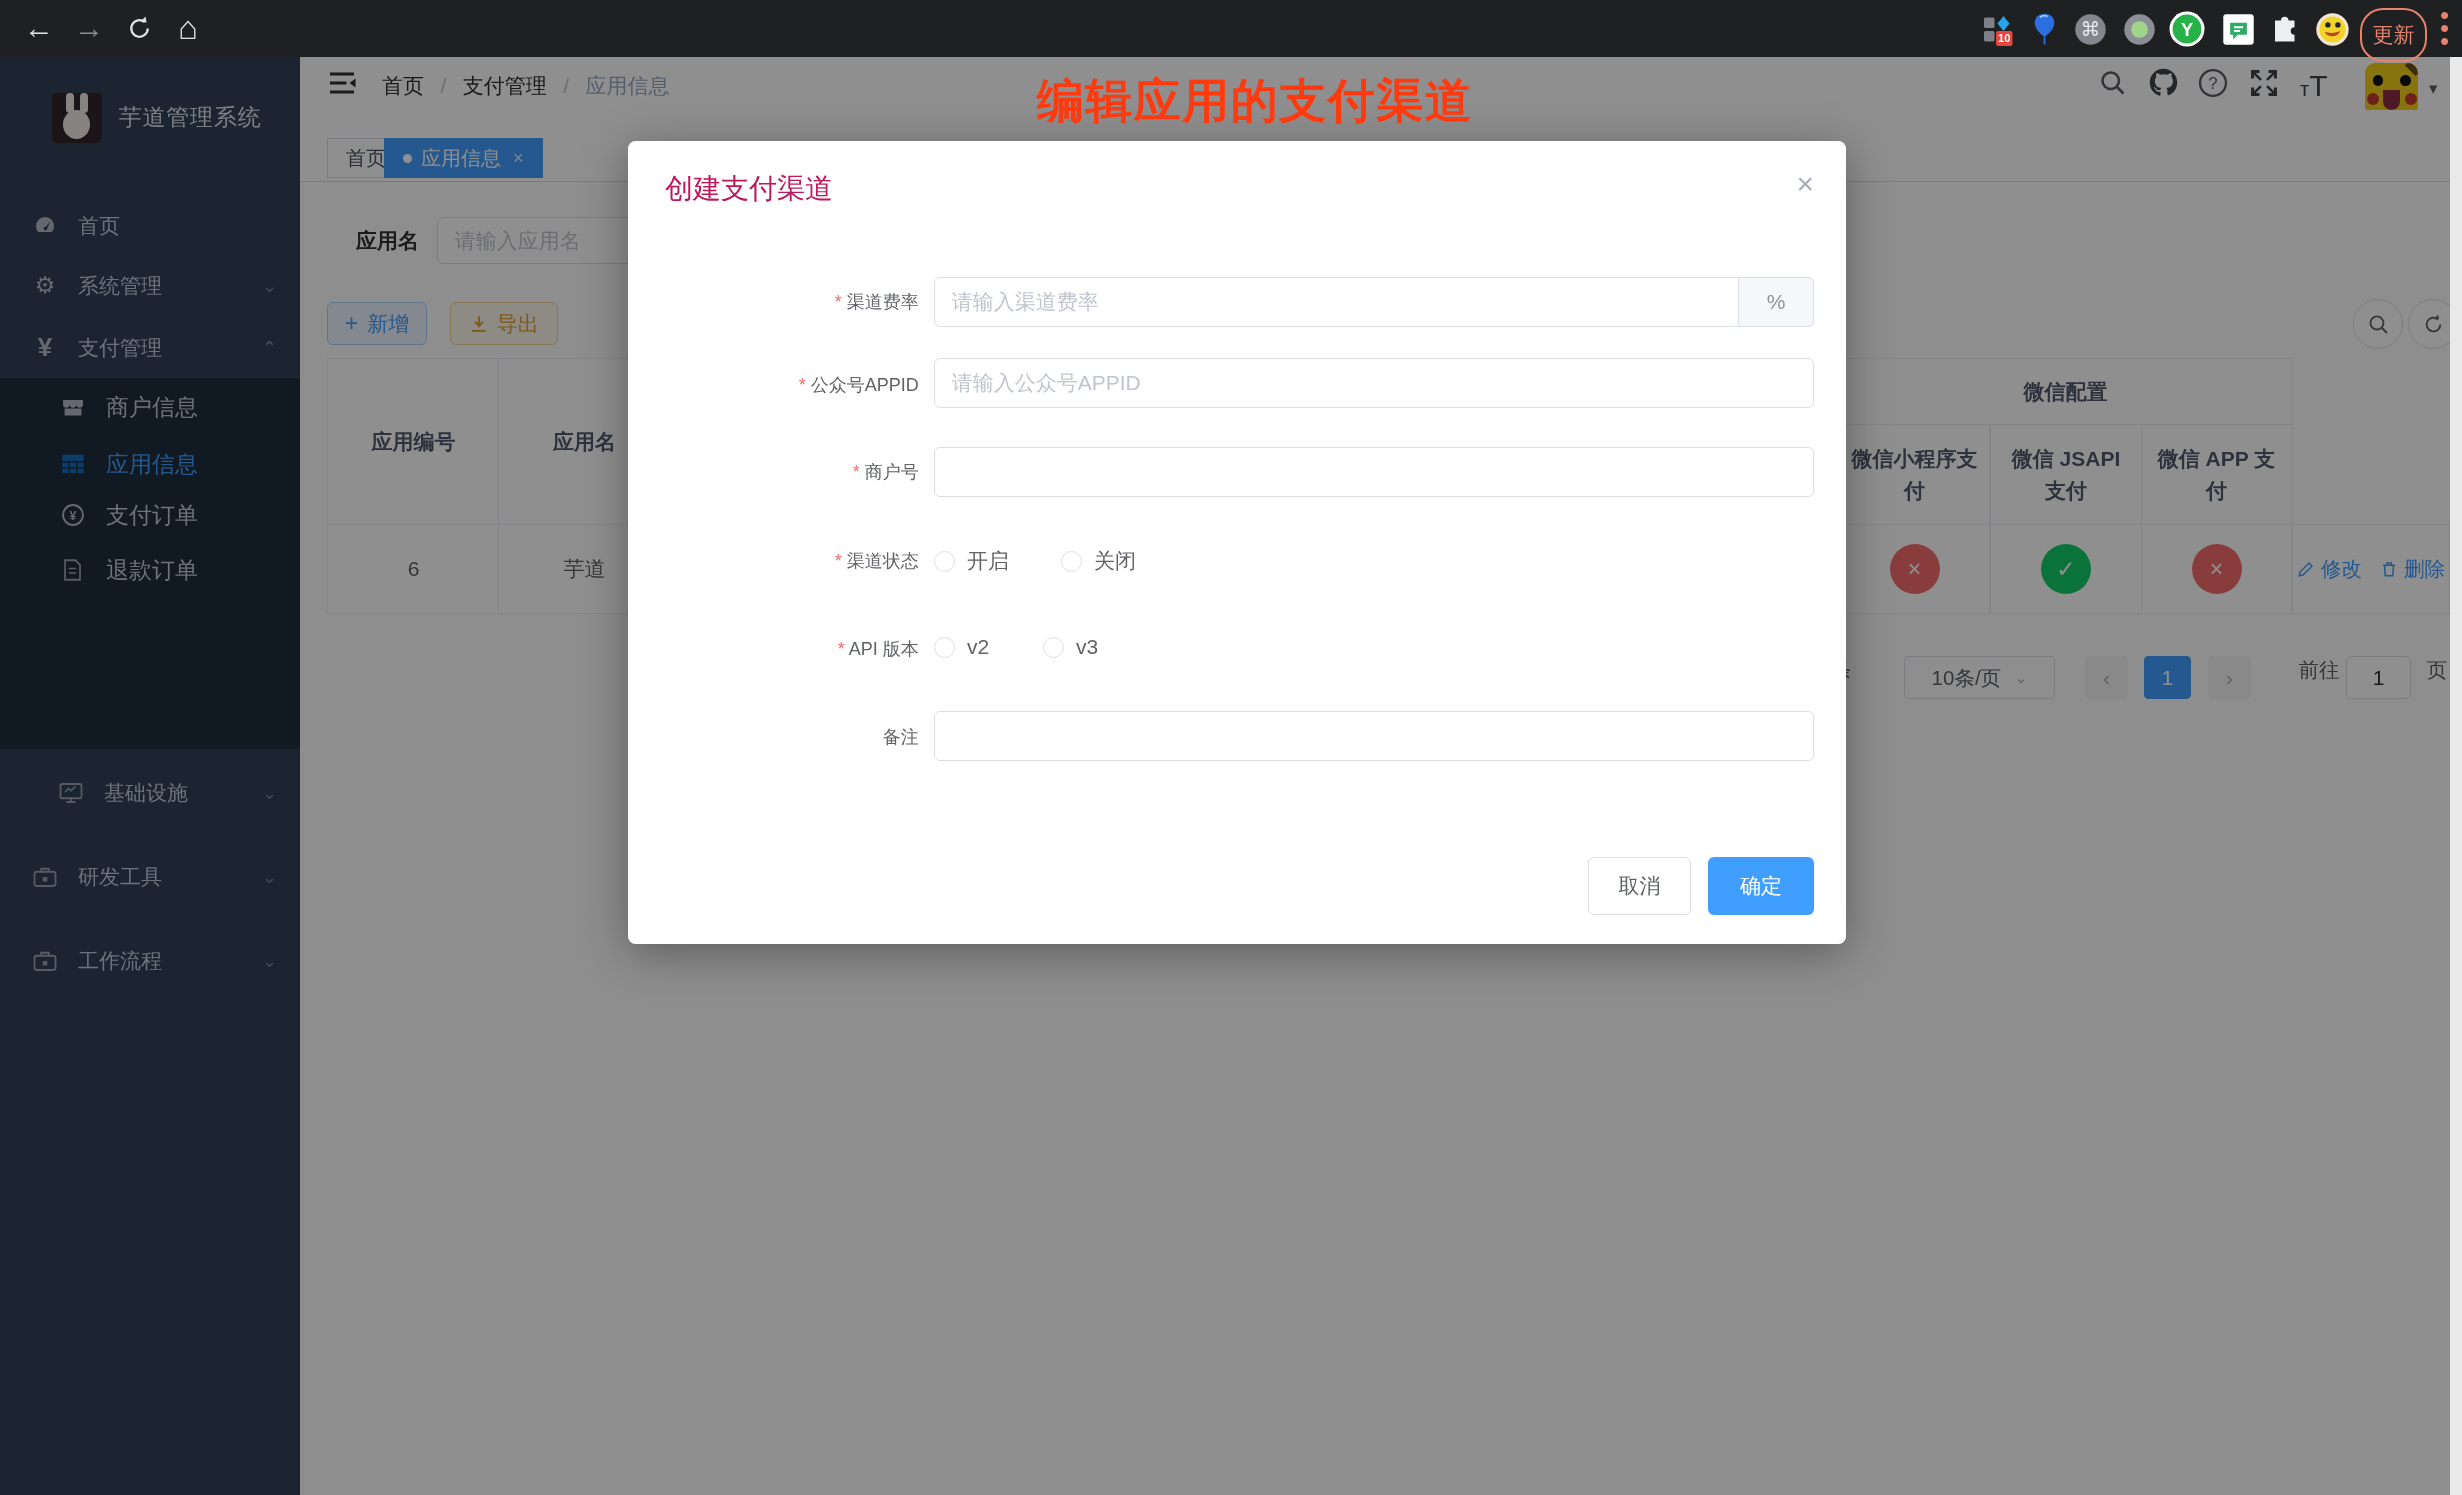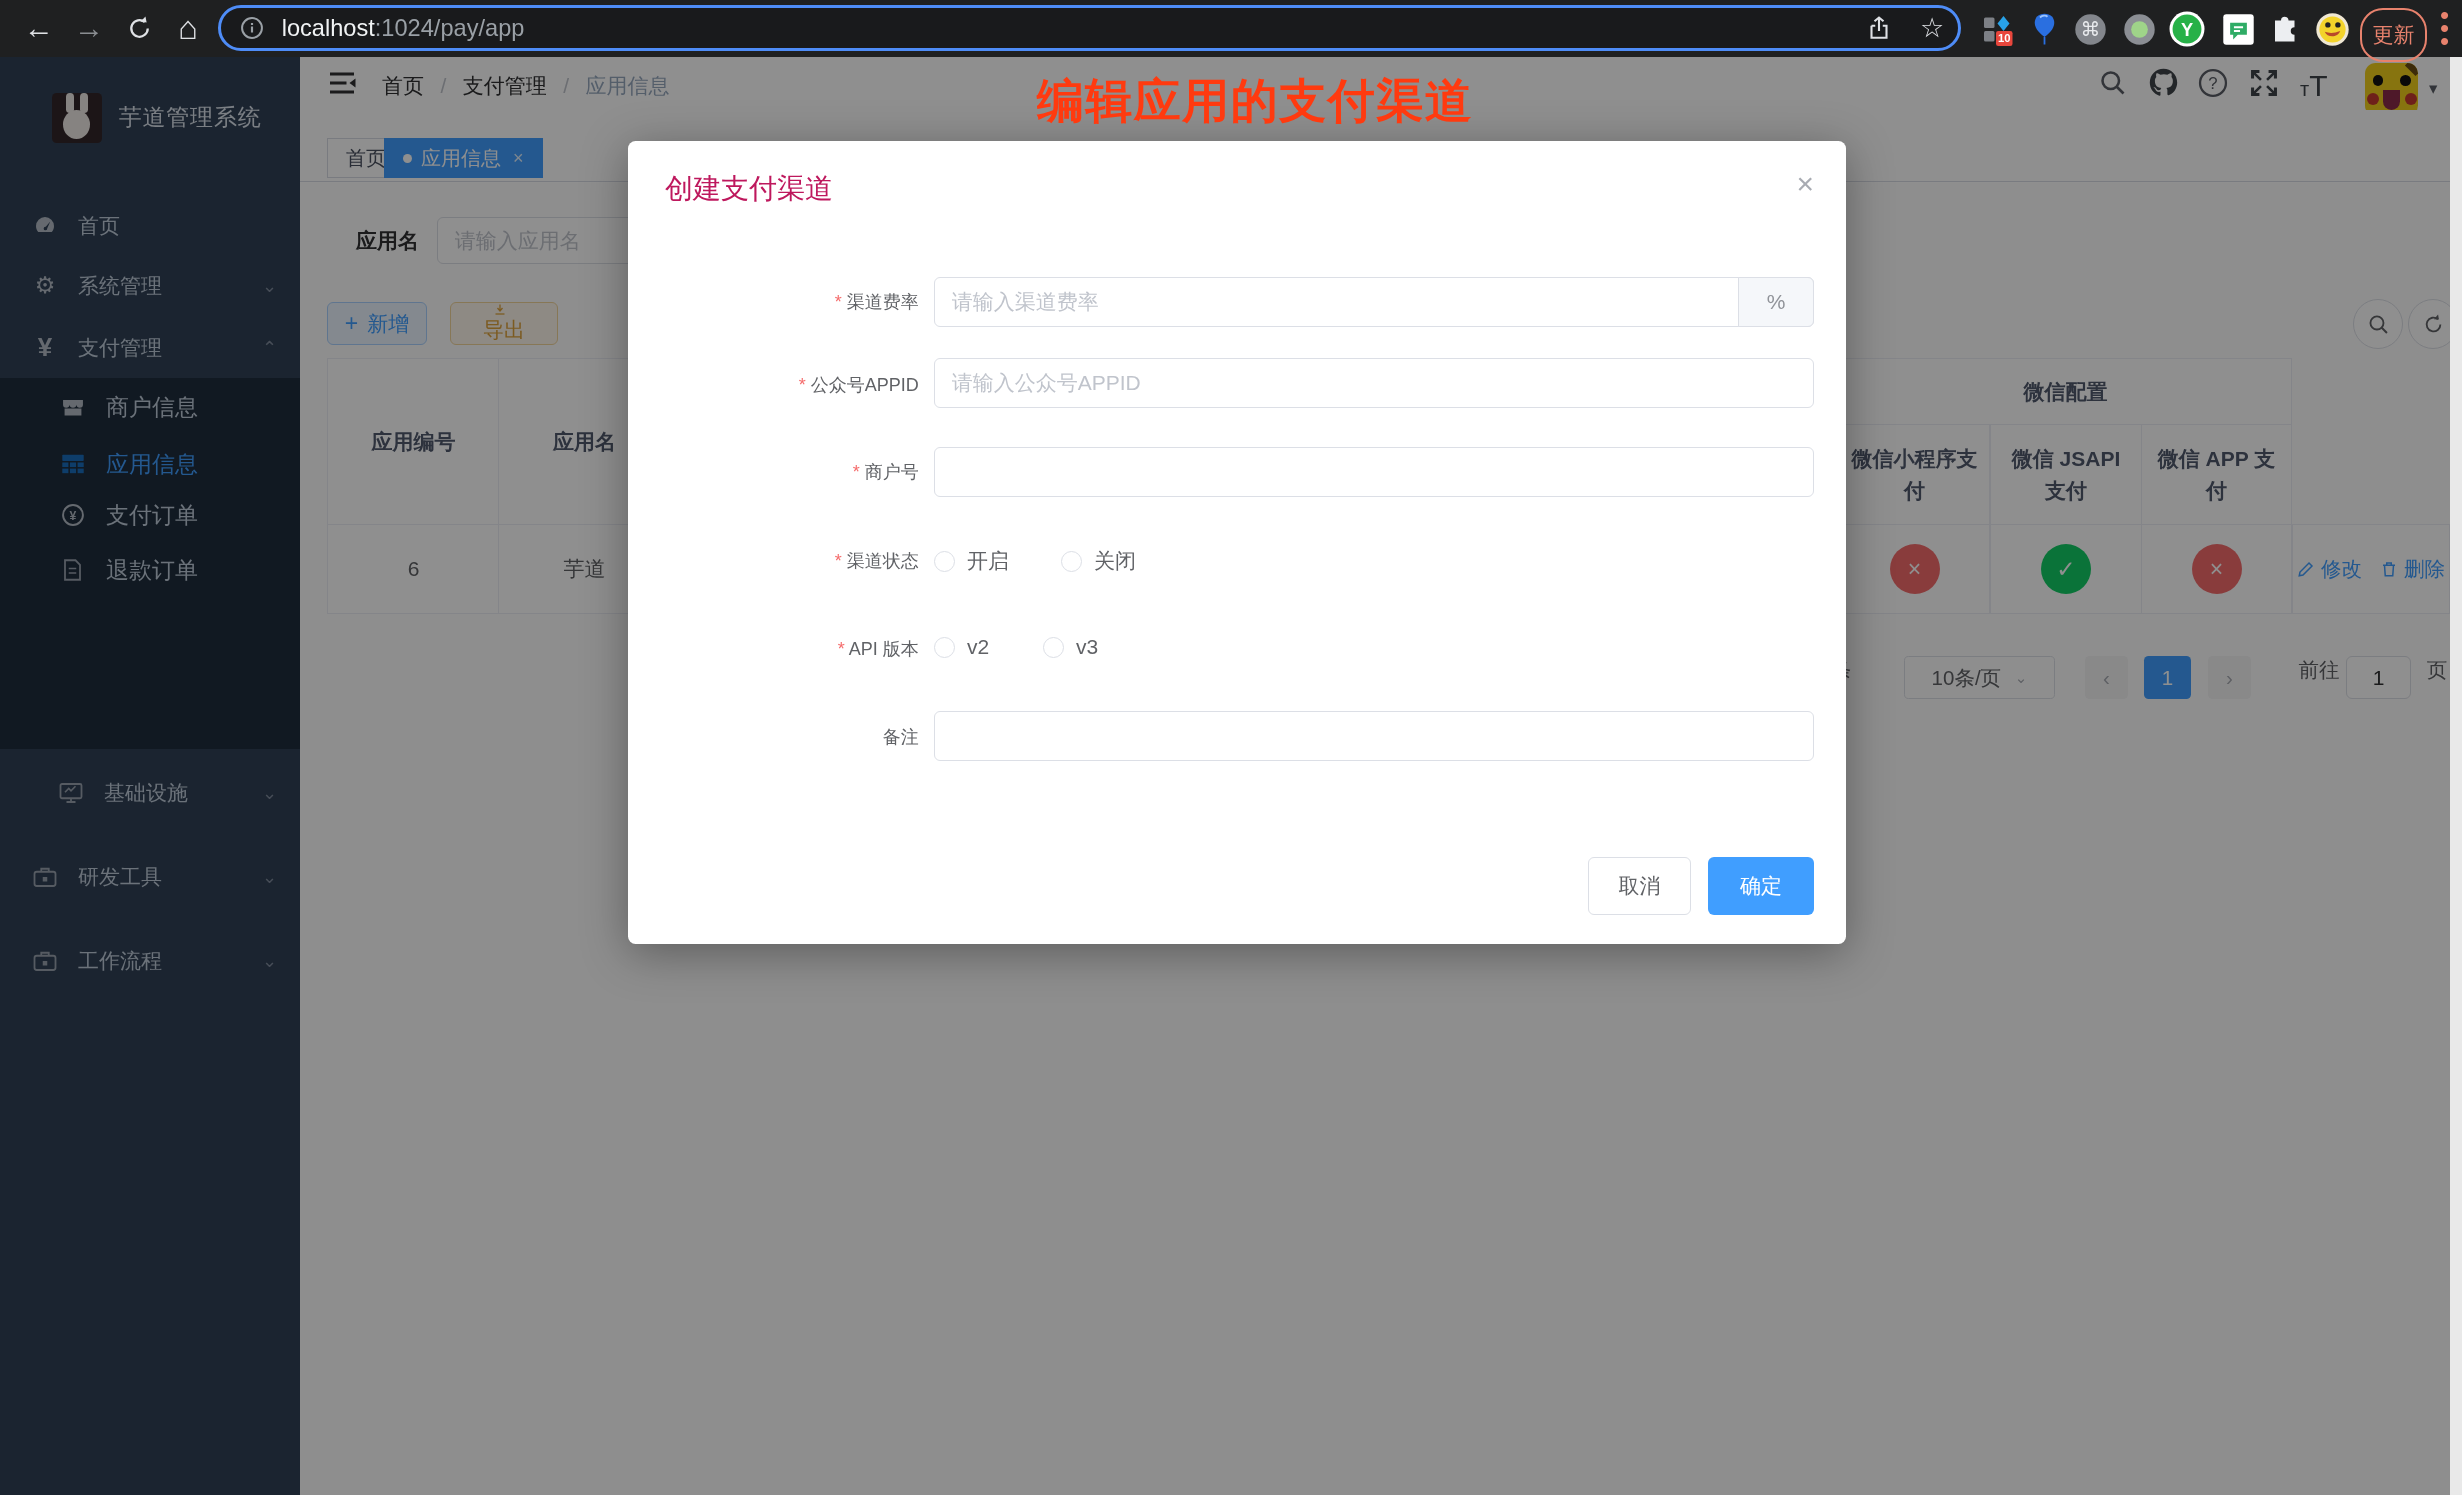--- a/index.html
+++ b/index.html
@@ -278,21 +278,21 @@
 
   <div class="content">
 
     <span class="abs field-label" style="left:56px;top:44px;">应用名</span>
     <input class="abs el-input" style="left: 137px; top: 34px; width: 426px; height: 47px;" placeholder="请输入应用名">
 
     <div class="abs btn btn-add" style="left:27px;top:119px;width:100px;height:43px;">
       <span style="margin-right:9px;font-size:23px;">+</span>
       <span>新增</span>
     </div>
-    <div class="abs btn btn-export" style="left:150px;top:119px;width:108px;height:43px;flex-direction:column;">
+    <div class="abs btn btn-export" style="left:150px;top:119px;width:108px;height:43px;">
       <svg width="20" height="20" viewBox="0 0 26 26" style="margin-right:7.6px;">
           <path d="M13 3v12M8 10l5 6 5-6" fill="none" stroke="#dda23c" stroke-width="2.6"></path>
           <path d="M4 22h18" stroke="#dda23c" stroke-width="2.6"></path>
         </svg>
       <span>导出</span>
     </div>
     <div class="circle-btn" style="left:2053px;top:116px;">
       <svg width="23" height="23" viewBox="0 0 30 30">
           <circle cx="13" cy="13" r="8.5" fill="none" stroke="#606266" stroke-width="2.4"></circle>
           <path d="M19 19l7 7" stroke="#606266" stroke-width="2.6"></path>
@@ -442,36 +442,20 @@
     <span class="navbtn" style="left:16.7px;">←</span>
     <span class="navbtn" style="left:67px;color:#8a8d91;">→</span>
     <span class="navbtn" style="left:117px;">
       <svg width="27" height="27" viewBox="0 0 36 36">
           <path d="M29 18a11 11 0 1 1-4-8.5" fill="none" stroke="#dfe1e5" stroke-width="3"></path>
           <path d="M26 2l1.5 8-8-1.5z" fill="#dfe1e5"></path>
         </svg>
     </span>
     <span class="navbtn" style="left:166px;font-size:33px;">⌂</span>
 
-    <div class="urlbar">
-      <svg width="26" height="26" viewBox="0 0 34 34" style="margin-left:18px;">
-          <circle cx="17" cy="17" r="13" fill="none" stroke="#9aa0a6" stroke-width="2.6"></circle>
-          <path d="M17 15v8M17 10.5v2.5" stroke="#9aa0a6" stroke-width="2.8"></path>
-        </svg>
-      <span style="margin-left:16.7px;">
-        <span class="host">localhost</span><span class="rest">:1024/pay/app</span>
-      </span>
-      <span style="margin-left:auto;margin-right:13.7px;display:flex;gap:29px;align-items:center;">
-        <svg width="24" height="26" viewBox="0 0 32 34">
-            <path d="M16 3v18M10 8l6-5 6 5" fill="none" stroke="#dfe1e5" stroke-width="2.8"></path>
-            <path d="M6 14v16h20V14h-5M11 14H6" fill="none" stroke="#dfe1e5" stroke-width="2.8"></path>
-          </svg>
-        <span style="color:#dfe1e5;font-size:27px;">☆</span>
-      </span>
-    </div>
 
     <span class="ext" style="left:1977px;">
       <svg width="33" height="37" viewBox="0 0 44 48">
           <rect x="4" y="8" width="14" height="14" rx="2" fill="#7d8086"></rect>
           <rect x="4" y="26" width="14" height="14" rx="2" fill="#7d8086"></rect>
           <path d="M30 6l8 10-8 10-8-10z" fill="#28a2e8"></path>
           <rect x="20" y="26" width="22" height="20" rx="3" fill="#e8463c"></rect>
           <text x="31" y="41" text-anchor="middle" font-size="15" fill="#fff" font-weight="bold">10</text>
         </svg>
     </span>

